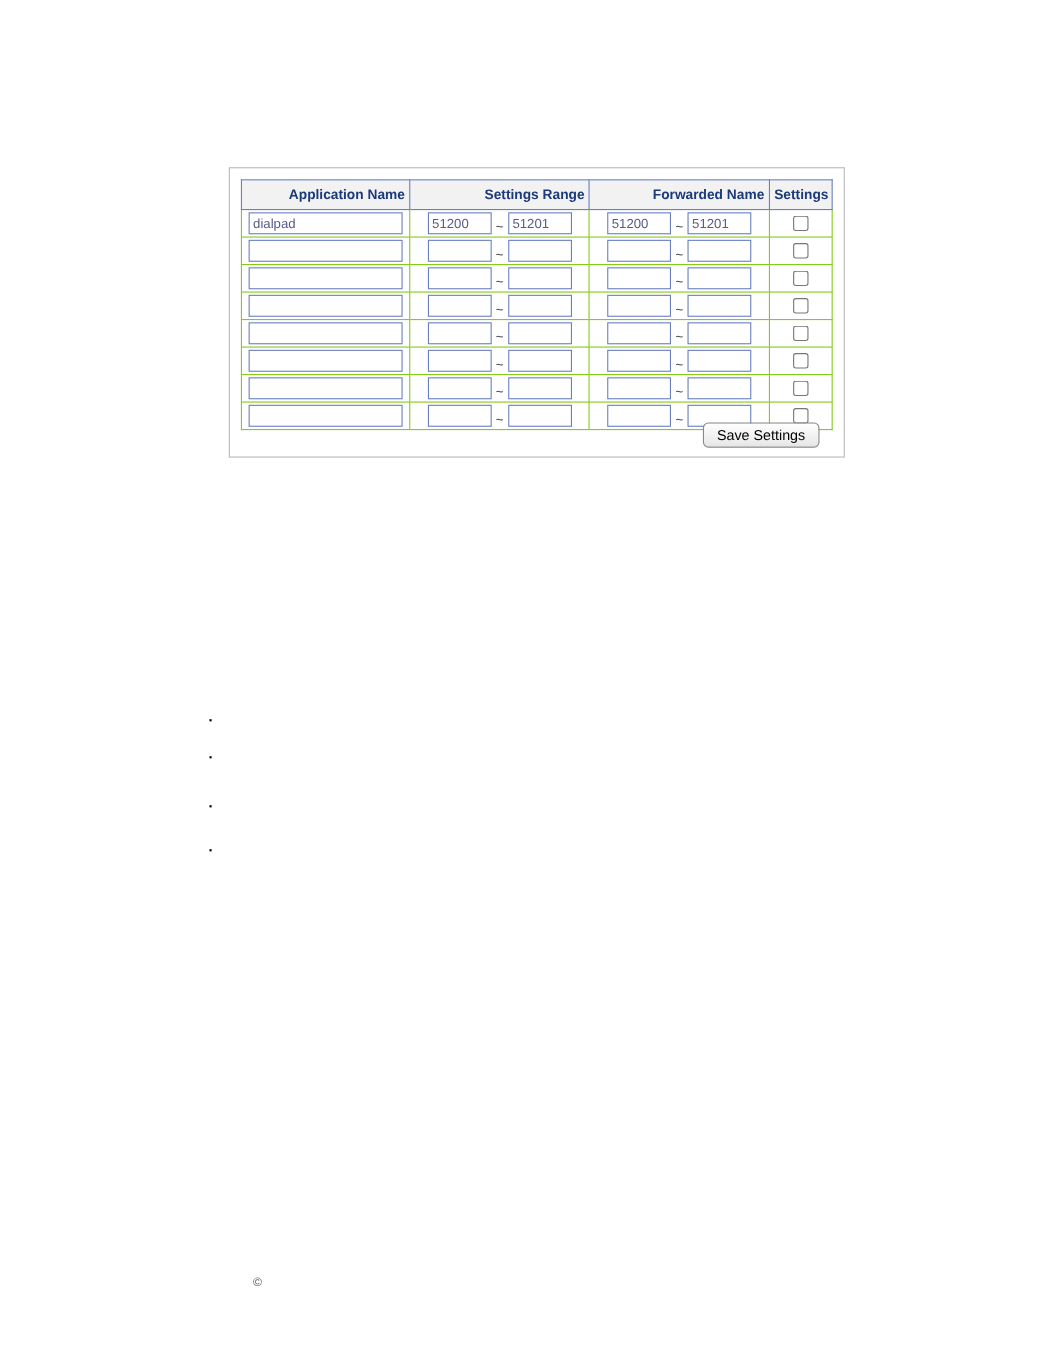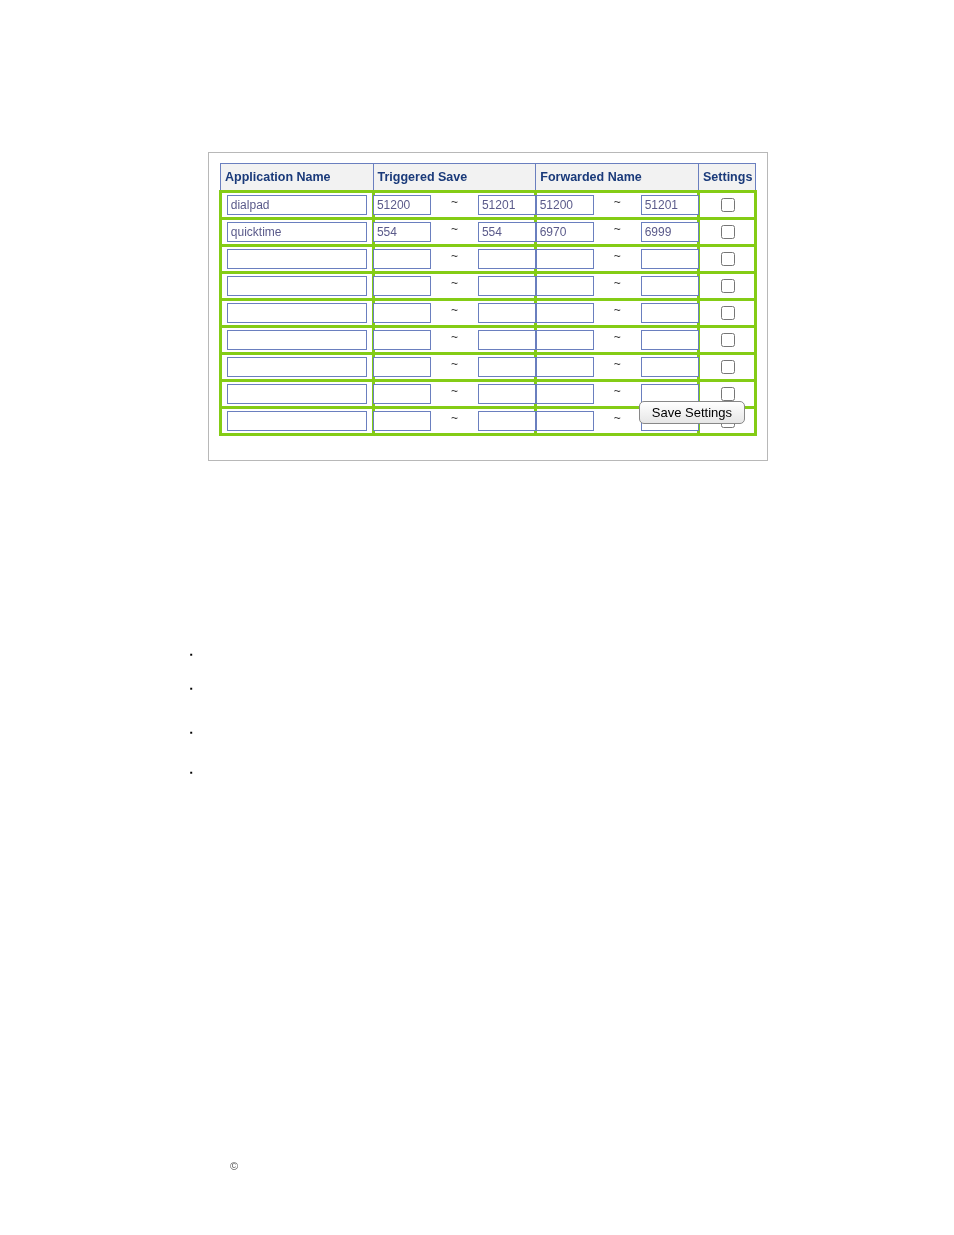--- a/index.html
+++ b/index.html
@@ -31,24 +31,24 @@
     width: 100%;
     table-layout: fixed;
   }
   table.port-table th {
     background: #f2f2f2;
     color: #1a3a7a;
     font-weight: bold;
     font-size: 12.5px;
     border: 1px solid #6a7fbf;
     padding: 6px 4px;
-    text-align: left;
+    text-align: right;
   }
   table.port-table td {
-    border: 3px solid #84cc16;
+    border: 1px solid #84cc16;
     padding: 2px 3px;
     text-align: center;
     vertical-align: middle;
   }
   .col-app   { width: 150px; }
   .col-range { width: 160px; }
   .col-en    { width: 56px; }
 
   input[type="text"] {
     font-family: Arial, Helvetica, sans-serif;
@@ -59,41 +59,41 @@
     box-sizing: border-box;
     height: 20px;
     padding: 1px 3px;
   }
   .app-input {
     width: 140px;
     text-align: left;
   }
   .range-cell {
     display: flex;
-    align-items: flex-start;
+    align-items: flex-end;
     justify-content: center;
-    gap: 20px;
+    gap: 4px;
   }
   .range-cell input[type="text"] {
     width: 58px;
   }
   .tilde {
     font-size: 12px;
     color: #333;
   }
   input[type="checkbox"] {
     width: 14px;
     height: 14px;
     accent-color: #6a7fbf;
   }
 
   .save-row {
     position: absolute;
     right: 22px;
-    bottom: 36px;
+    bottom: 8px;
   }
   button.save {
     font-family: Arial, Helvetica, sans-serif;
     font-size: 13px;
     padding: 3px 12px;
     border: 1px solid #888;
     border-radius: 5px;
     background: linear-gradient(#ffffff, #e6e6e6);
     cursor: pointer;
   }
@@ -145,58 +145,40 @@
     <table class="port-table">
       <colgroup>
         <col class="col-app">
         <col class="col-range">
         <col class="col-range">
         <col class="col-en">
       </colgroup>
       <thead>
         <tr>
           <th>Application Name</th>
-          <th>Triggered Save</th>
+          <th>Settings Range</th>
           <th>Forwarded Name</th>
           <th>Settings</th>
         </tr>
       </thead>
       <tbody id="rows-body">
           <tr>
             <td><input type="text" class="app-input" value="dialpad" style=""></td>
             <td>
               <div class="range-cell">
                 <input type="text" value="51200" style="">
                 <span class="tilde">~</span>
                 <input type="text" value="51201" style="">
               </div>
             </td>
             <td>
               <div class="range-cell">
                 <input type="text" value="51200" style="">
                 <span class="tilde">~</span>
                 <input type="text" value="51201" style="">
-              </div>
-            </td>
-            <td><input type="checkbox" style=""></td>
-          </tr>
-          <tr>
-            <td><input type="text" class="app-input" value="quicktime" style=""></td>
-            <td>
-              <div class="range-cell">
-                <input type="text" value="554" style="">
-                <span class="tilde">~</span>
-                <input type="text" value="554" style="">
-              </div>
-            </td>
-            <td>
-              <div class="range-cell">
-                <input type="text" value="6970" style="">
-                <span class="tilde">~</span>
-                <input type="text" value="6999" style="">
               </div>
             </td>
             <td><input type="checkbox" style=""></td>
           </tr>
           <tr>
             <td><input type="text" class="app-input" value="" style=""></td>
             <td>
               <div class="range-cell">
                 <input type="text" value="" style="">
                 <span class="tilde">~</span>

